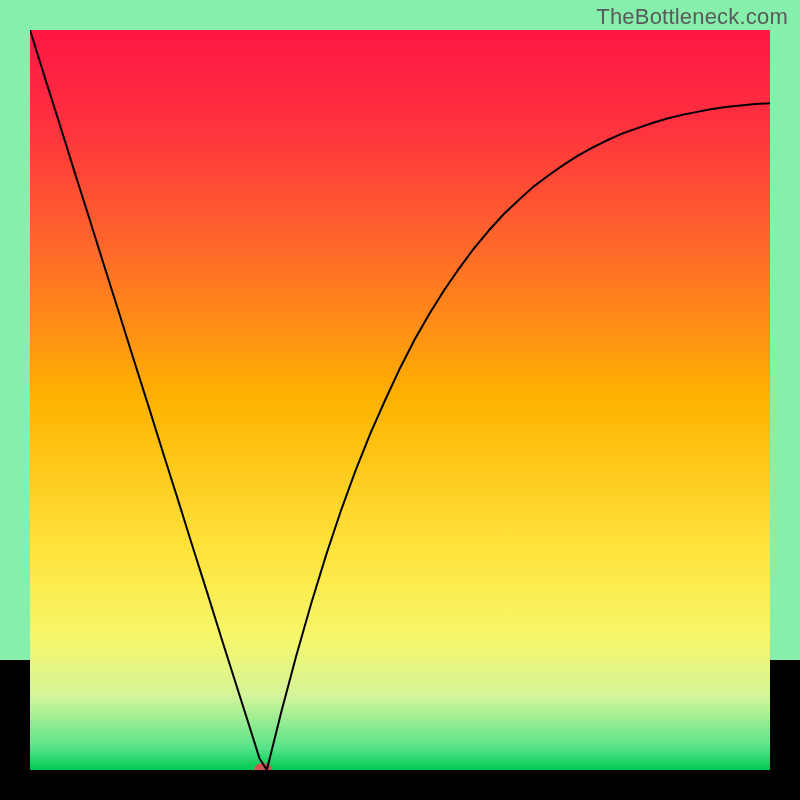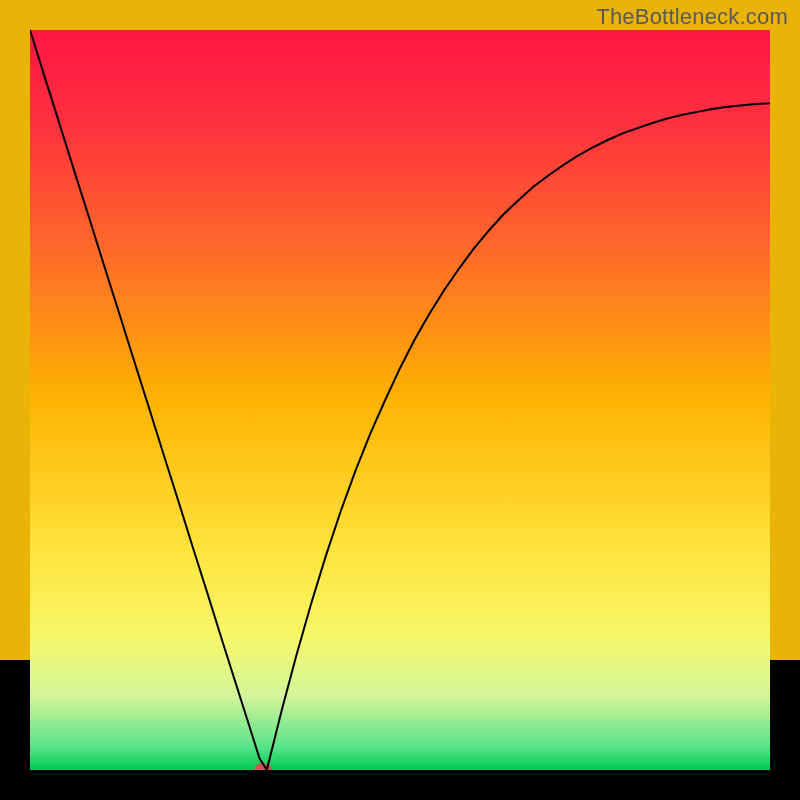--- a/index.html
+++ b/index.html
@@ -8,21 +8,21 @@
     width: 800px;
     height: 800px;
     background: #000;
     font-family: Arial, Helvetica, sans-serif;
     overflow: hidden;
   }
   .frame {
     position: relative;
     width: 800px;
     height: 660px;
-    background: #eab308;
+    background: #86efac;
   }
   .watermark {
     position: absolute;
     top: 4px;
     right: 12px;
     color: #5a5a5a;
     font-size: 22px;
     letter-spacing: 0.2px;
     font-weight: 400;
     z-index: 5;

